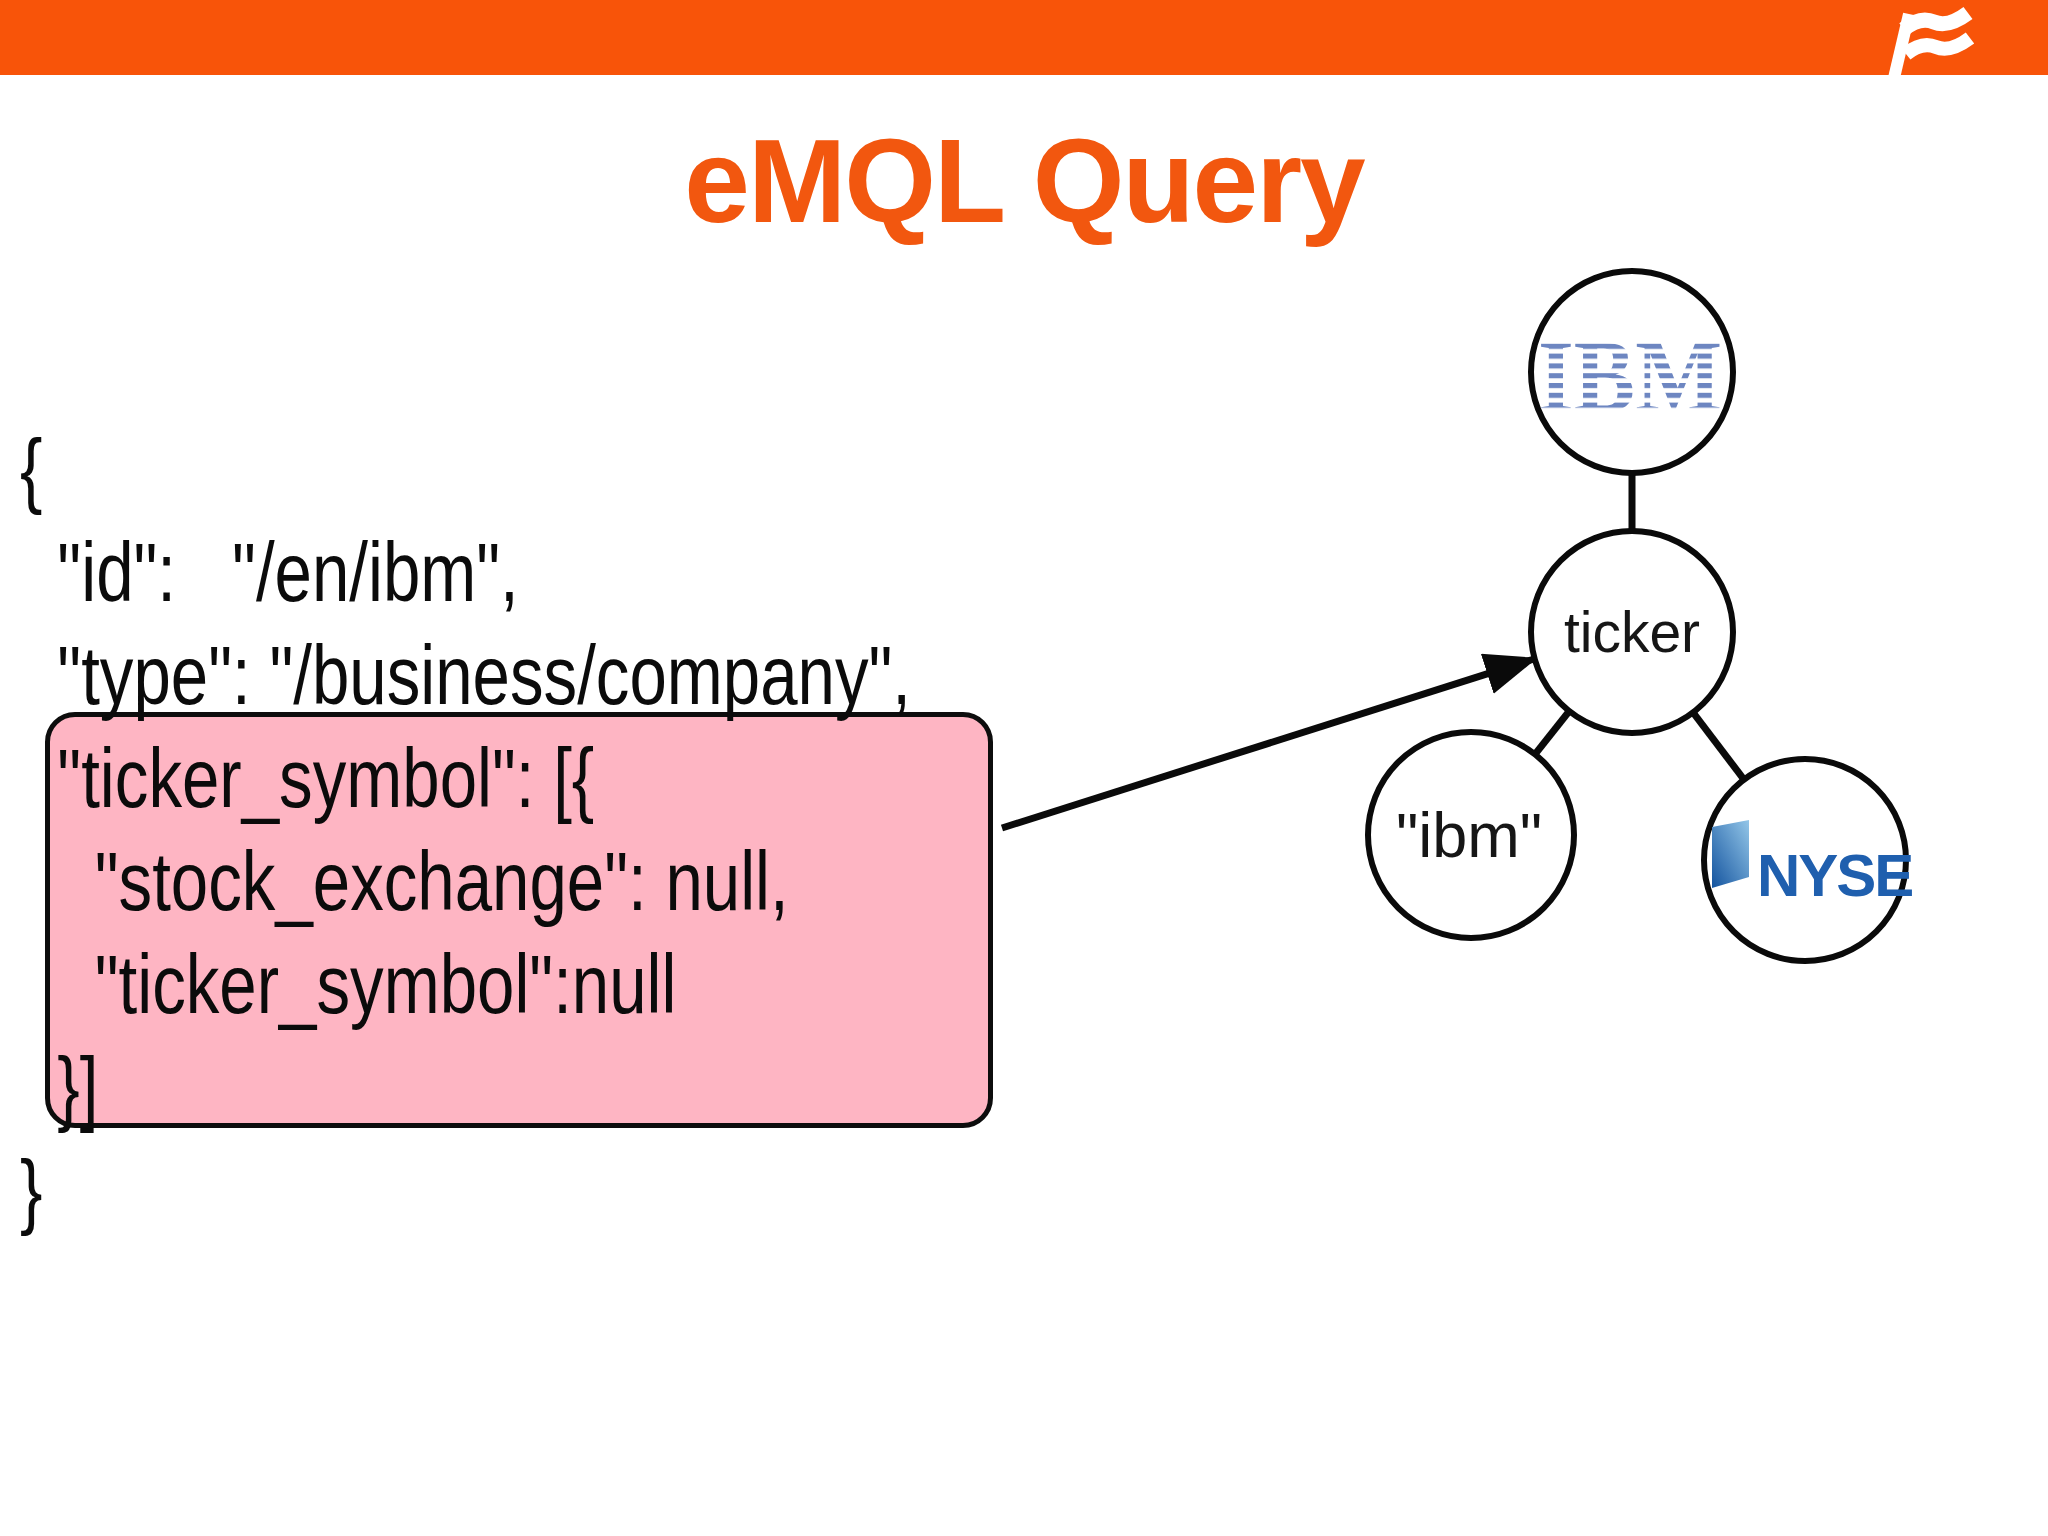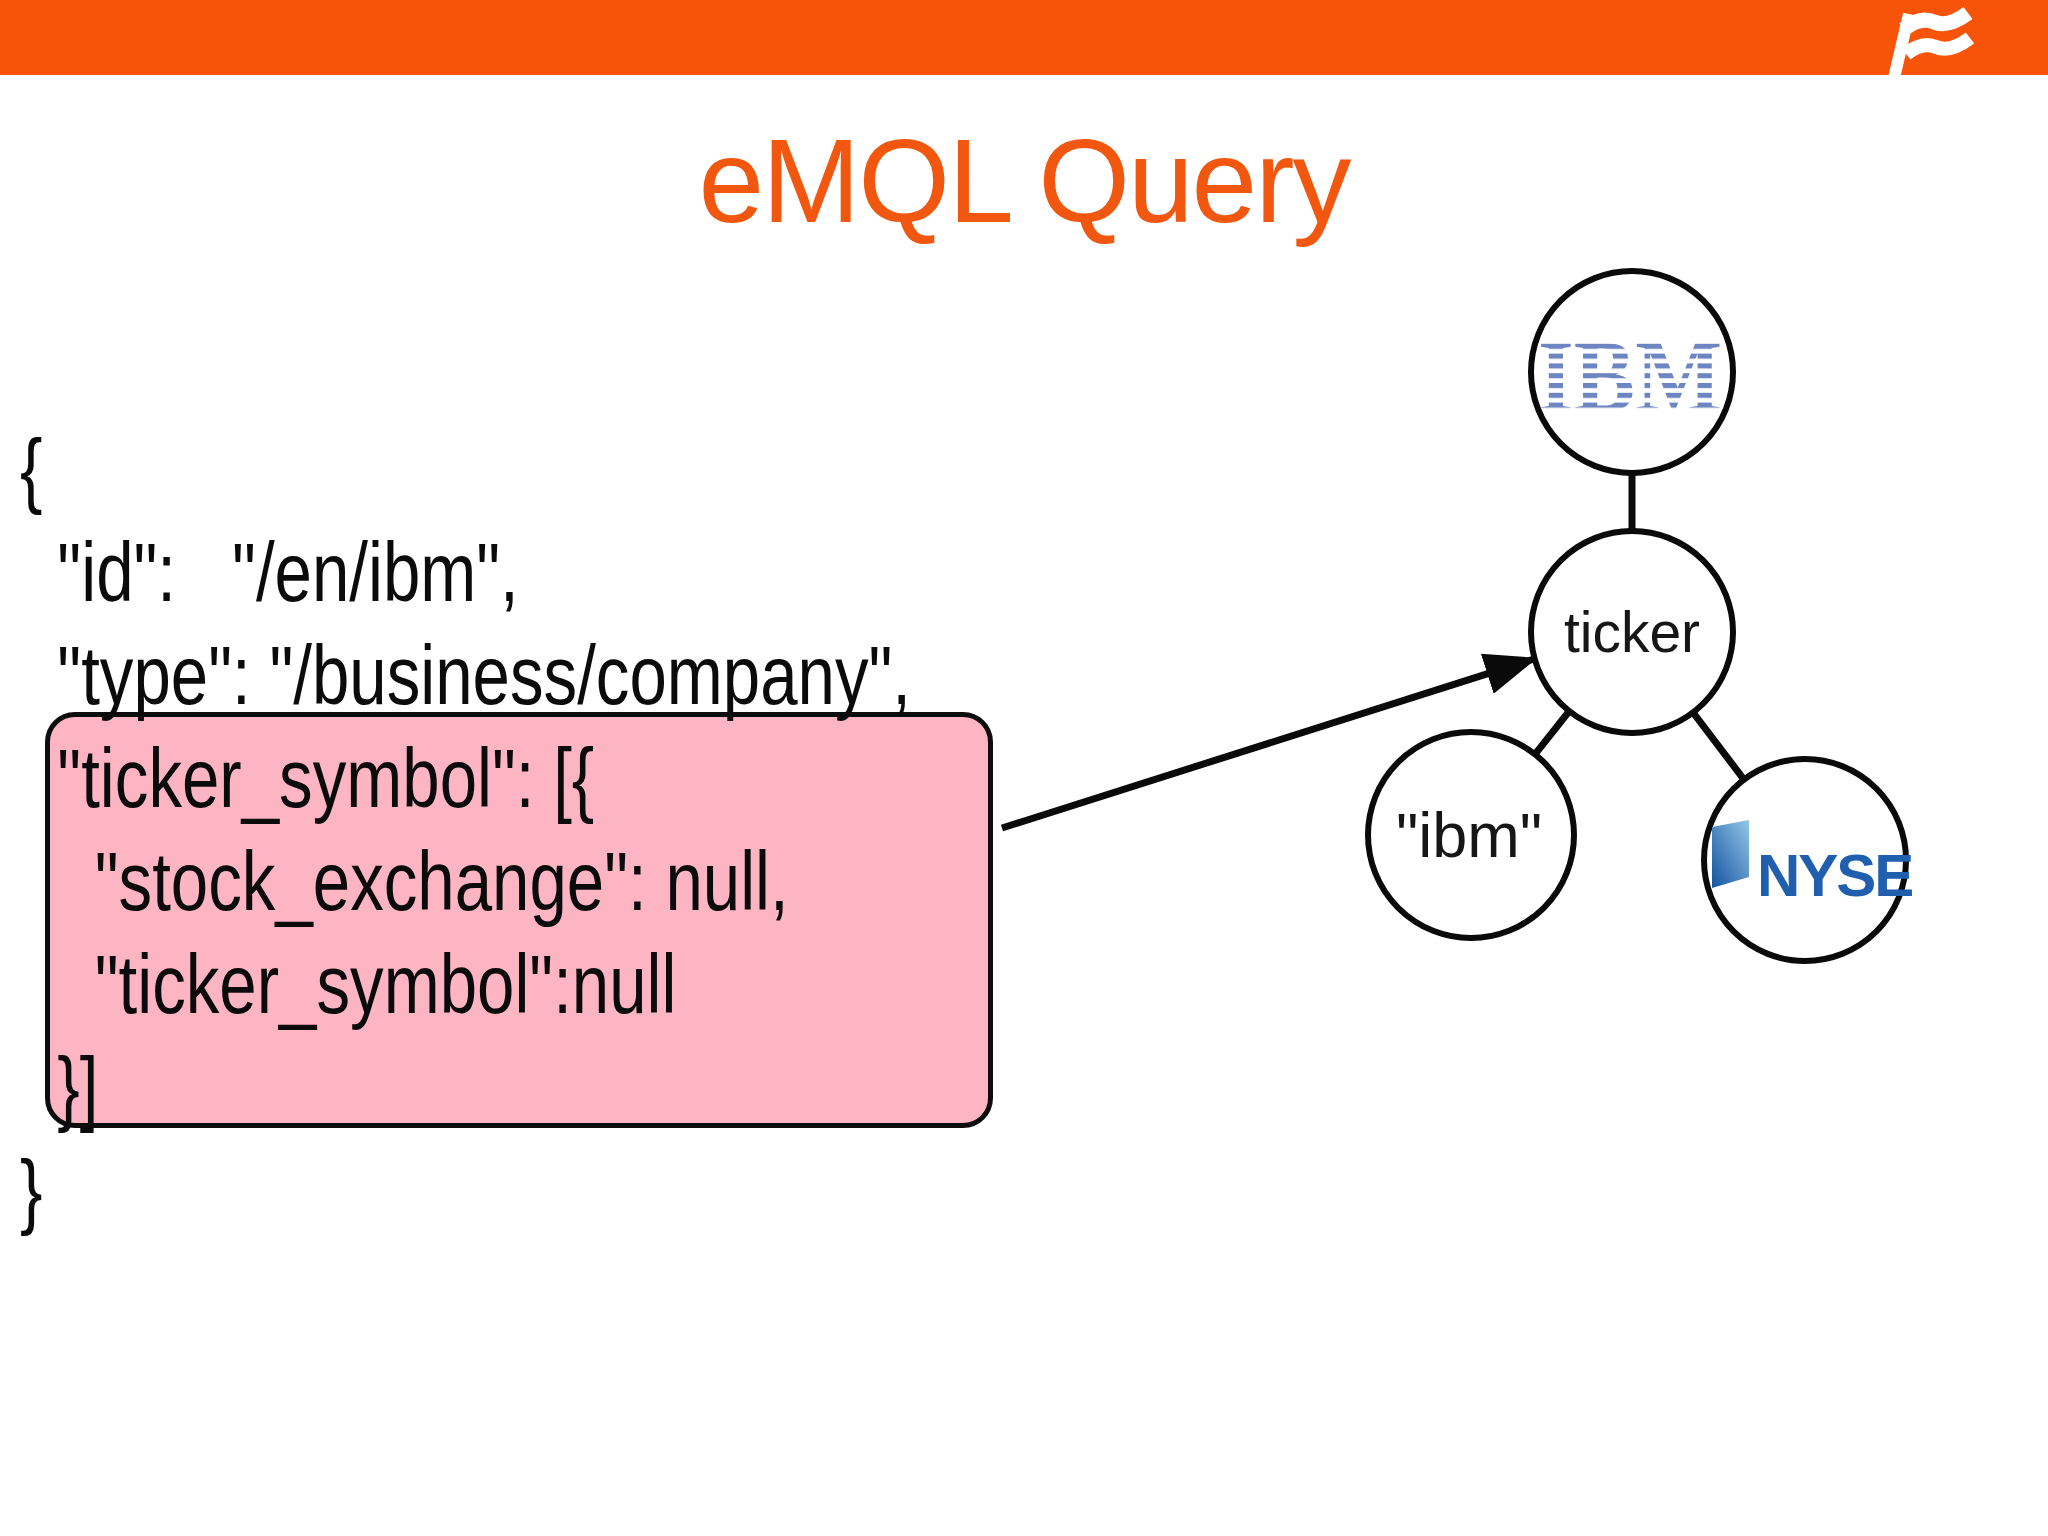--- a/index.html
+++ b/index.html
@@ -17,21 +17,21 @@
   }
   .logo{
     position:absolute;right:68px;top:2px;
     width:100px;height:78px;
   }
   .title{
     position:absolute;left:0;top:122px;width:2048px;
     margin:0;
     text-align:center;
     font-size:118px;
-    font-weight:400;
+    font-weight:700;
     letter-spacing:-2px;
     color:#F2570F;
     line-height:1;
   }
   .highlight-box{
     position:absolute;
     left:45px;top:712px;
     width:948px;height:416px;
     background:#FEB5C3;
     border:5px solid #0d0d0d;

